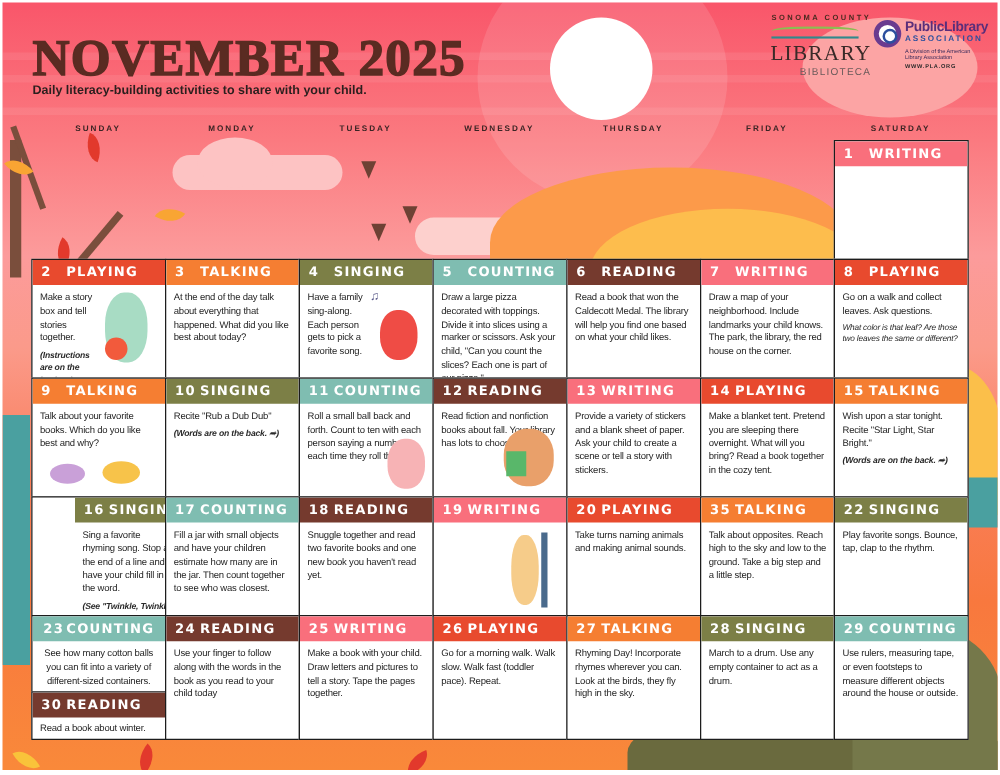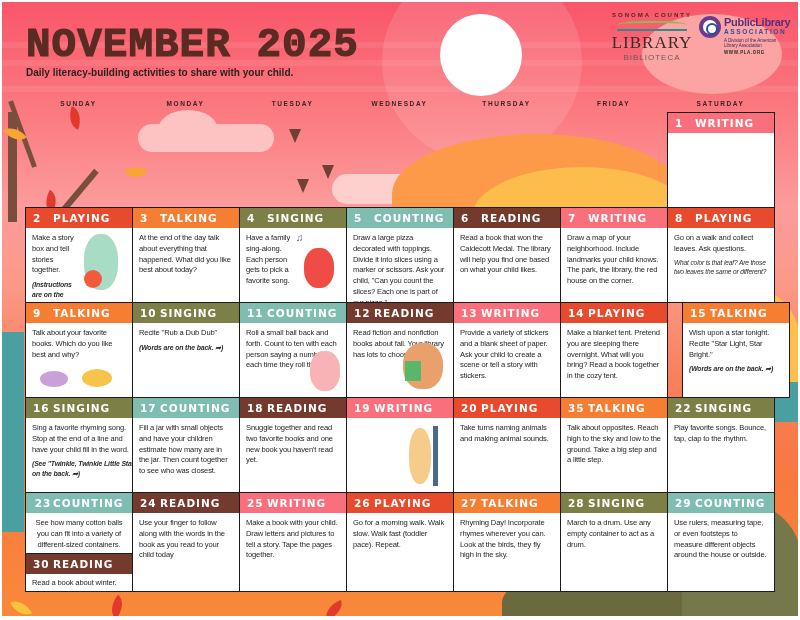--- a/index.html
+++ b/index.html
@@ -8,24 +8,24 @@
     background: linear-gradient(180deg, #f9566a 0%, #fb7a80 18%, #fc9b9b 33%, #fb9a8a 45%, #f97e5a 62%, #f8783e 78%, #f9893a 100%); }
   .stripe { position: absolute; left: 0; width: 100%; height: 6px; background: rgba(255,255,255,0.08); }
   .sun { position: absolute; left: 438px; top: 12px; width: 82px; height: 82px; border-radius: 50%; background: #fff; }
   .sun-halo { position: absolute; left: 380px; top: -40px; width: 200px; height: 200px; border-radius: 50%; background: rgba(255,255,255,0.12); }
   .cloud { position: absolute; background: #fdc3c3; border-radius: 30px; }
   .hill { position: absolute; border-radius: 50% 50% 0 0; }
   .trunk { position: absolute; background: #7a4e3c; transform-origin: bottom center; }
   .leaf { position: absolute; width: 14px; height: 20px; border-radius: 0 100% 0 100%; }
   .bird { position: absolute; width: 0; height: 0; border-left: 6px solid transparent; border-right: 6px solid transparent; border-top: 14px solid #6e4134; }
 
-  .title { position: absolute; left: 24px; top: 20px; font-family: Liberation Mono, monospace; font-weight: 900; font-size: 41px; color: #5a2b22; letter-spacing: 1px; -webkit-text-stroke: 1.2px #5a2b22; }
+  .title { position: absolute; left: 24px; top: 20px; font-family: Liberation Serif, serif; font-weight: 900; font-size: 41px; color: #5a2b22; letter-spacing: 1px; -webkit-text-stroke: 1.2px #5a2b22; }
   .subtitle { position: absolute; left: 24px; top: 65px; font-size: 10px; font-weight: bold; color: #2b1f1e; }
 
-  .logo-scl { position: absolute; left: 605px; top: 10px; width: 90px; text-align: center; }
+  .logo-scl { position: absolute; left: 605px; top: 10px; width: 90px; text-align: right; }
   .logo-scl .arc { font-size: 6px; letter-spacing: 2px; color: #4a2a20; font-weight: bold; }
   .logo-scl .book { width: 70px; height: 10px; margin: 3px auto 0; border-bottom: 2px solid #2f8a8c; border-top: 2px solid #8bbd52; border-radius: 40% 40% 0 0; }
   .logo-scl .lib { font-family: "Liberation Serif", serif; font-size: 17px; letter-spacing: 1px; color: #3a2a28; margin-top: 2px; }
   .logo-scl .bib { font-size: 8px; color: #6a5a5a; letter-spacing: 1px; }
   .logo-pla { position: absolute; left: 697px; top: 14px; width: 100px; }
   .pla-mark { position: absolute; left: 0; top: 0; width: 22px; height: 22px; border-radius: 50%; border: 4px solid #6a3b8f; background: #fff; }
   .pla-mark::after { content: ""; position: absolute; left: 3px; top: 3px; width: 8px; height: 8px; border-radius: 50%; border: 2px solid #2c4f9e; }
   .pla-name { position: absolute; left: 25px; top: 0; font-size: 11px; font-weight: bold; color: #5a2e7a; white-space: nowrap; letter-spacing: -0.3px; }
   .pla-assoc { position: absolute; left: 25px; top: 12px; font-size: 6.5px; font-weight: bold; color: #2c4f9e; letter-spacing: 1.6px; }
   .pla-div { position: absolute; left: 25px; top: 22px; font-size: 4.5px; line-height: 5px; color: #3a2a5a; width: 60px; }
@@ -220,32 +220,32 @@
       </div>
     <div class="cell-body">Provide a variety of stickers and a blank sheet of paper. Ask your child to create a scene or tell a story with stickers.</div>
   </div>
   <div class="cell" style="left:558px;top:300px;width:108px;height:96px;">
     <div class="cell-head playing">
         <span class="num">14</span>
         <span>PLAYING</span>
       </div>
     <div class="cell-body">Make a blanket tent. Pretend you are sleeping there overnight. What will you bring? Read a book together in the cozy tent.</div>
   </div>
-  <div class="cell" style="left:665px;top:300px;width:108px;height:96px;margin-left:15px;">
+  <div class="cell" style="left:665px;top:300px;width:108px;height:96px;">
     <div class="cell-head talking">
         <span class="num">15</span>
         <span>TALKING</span>
       </div>
     <div class="cell-body">
       <div>Wish upon a star tonight. Recite "Star Light, Star Bright."</div>
       <div class="note">(Words are on the back. ➦)</div>
     </div>
   </div>
 
-  <div class="cell" style="left:23px;top:395px;width:120px;height:96px;">
+  <div class="cell" style="left:23px;top:395px;width:120px;height:96px;padding-left:34px;">
     <div class="cell-head singing">
         <span class="num">16</span>
         <span>SINGING</span>
       </div>
     <div class="cell-body">
       <div>Sing a favorite rhyming song. Stop at the end of a line and have your child fill in the word.</div>
       <div class="note">(See "Twinkle, Twinkle Little Star" on the back. ➦)</div>
     </div>
   </div>
   <div class="cell" style="left:130px;top:395px;width:108px;height:96px;">

